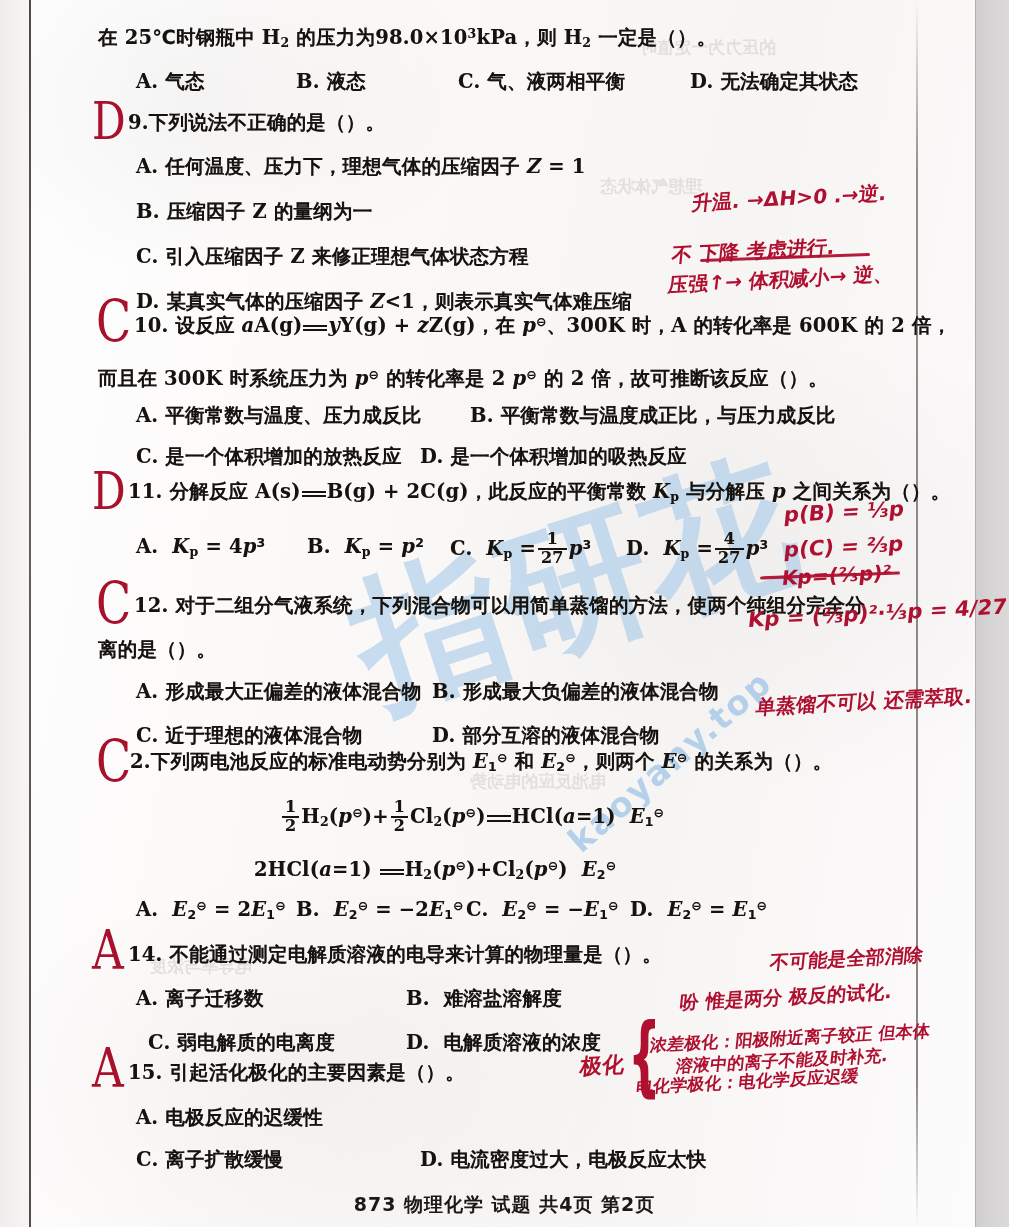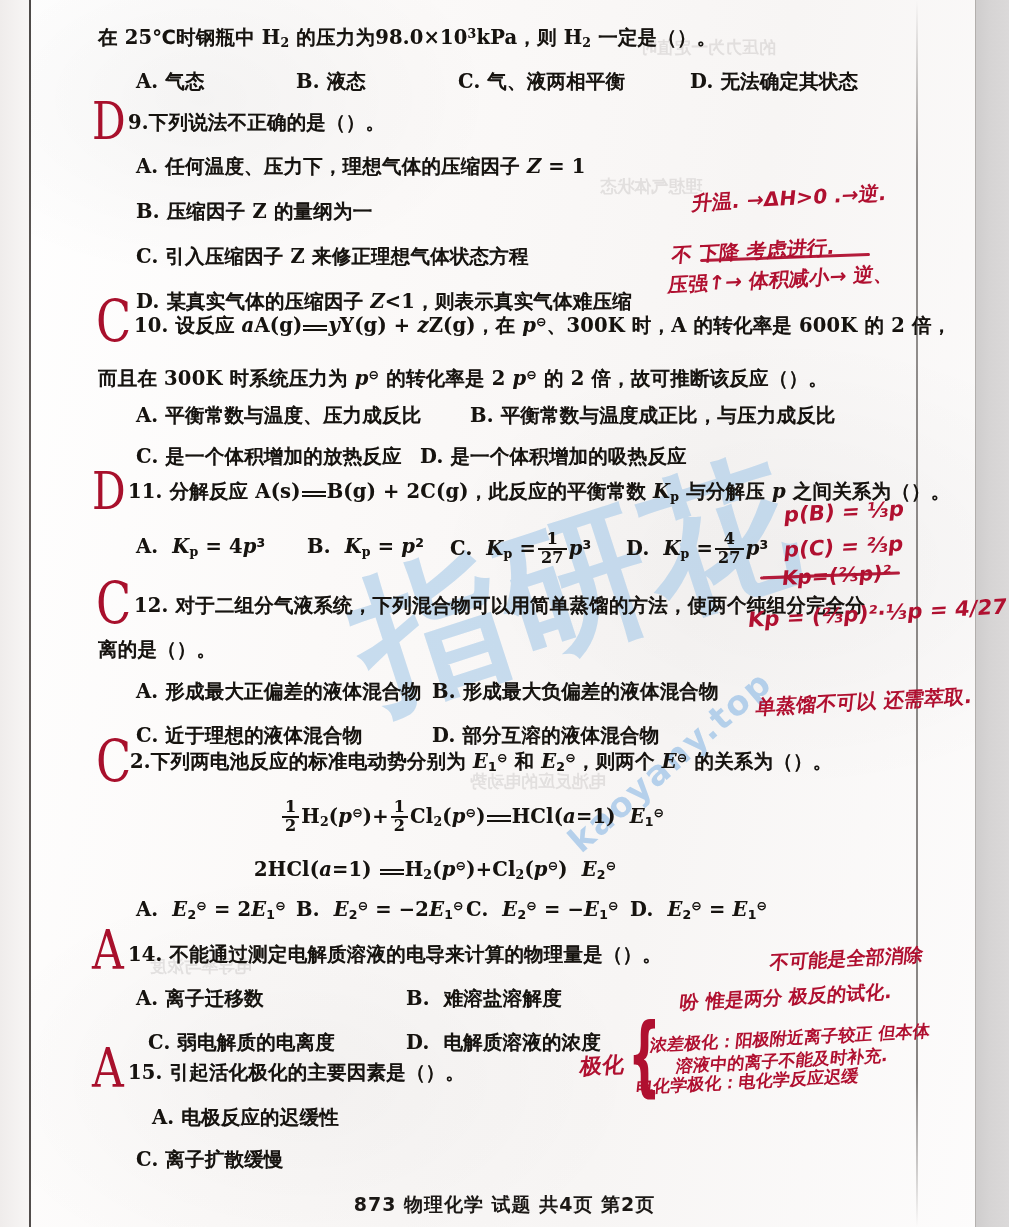--- a/index.html
+++ b/index.html
@@ -248,22 +248,23 @@
     </div>
     <div class="line opt" style="left:136px;top:985px;"><span class="rm">A.</span> 离子迁移数</div>
     <div class="line opt" style="left:406px;top:985px;"><span class="rm">B.</span>&nbsp; 难溶盐溶解度</div>
     <div class="line opt" style="left:136px;top:1029px;margin-left:12px;"><span class="rm">C.</span> 弱电解质的电离度</div>
     <div class="line opt" style="left:406px;top:1029px;"><span class="rm">D.</span>&nbsp; 电解质溶液的浓度</div>
 
     <div class="mark" style="left:92px;top:1046px;font-size:44px;">A</div>
     <div class="line q" style="left:128px;top:1059px;">
       <span class="rm">15.</span> 引起活化极化的主要因素是（）。
     </div>
-    <div class="line opt" style="left:136px;top:1104px;margin-left:16px;"><span class="rm">A.</span> 电极反应的迟缓性</div>
+    <div class="line opt" style="left:136px;top:1104px;"><span class="rm">A.</span> 电极反应的迟缓性</div>
     <div class="line opt" style="left:136px;top:1146px;"><span class="rm">C.</span> 离子扩散缓慢</div>
+    <div class="line opt" style="left:420px;top:1146px;"><span class="rm">D.</span> 电流密度过大，电极反应太快</div>
 
   </div>
 
   <div class="hand hand-slant" style="left:692px;top:190px;font-size:20px;">升温. →ΔH&gt;0 .→逆.</div>
   <div class="hand hand-slant" style="left:672px;top:242px;font-size:20px;">不 下降  考虑进行.</div>
   <div class="strike" style="left:700px;top:256px;width:170px;"></div>
   <div class="hand hand-slant" style="left:668px;top:272px;font-size:20px;">压强↑→ 体积减小→ 逆、</div>
 
   <div class="hand hand-slant" style="left:784px;top:503px;font-size:21px;">p(B) = ⅓p</div>
   <div class="hand hand-slant" style="left:784px;top:538px;font-size:21px;">p(C) = ⅔p</div>

